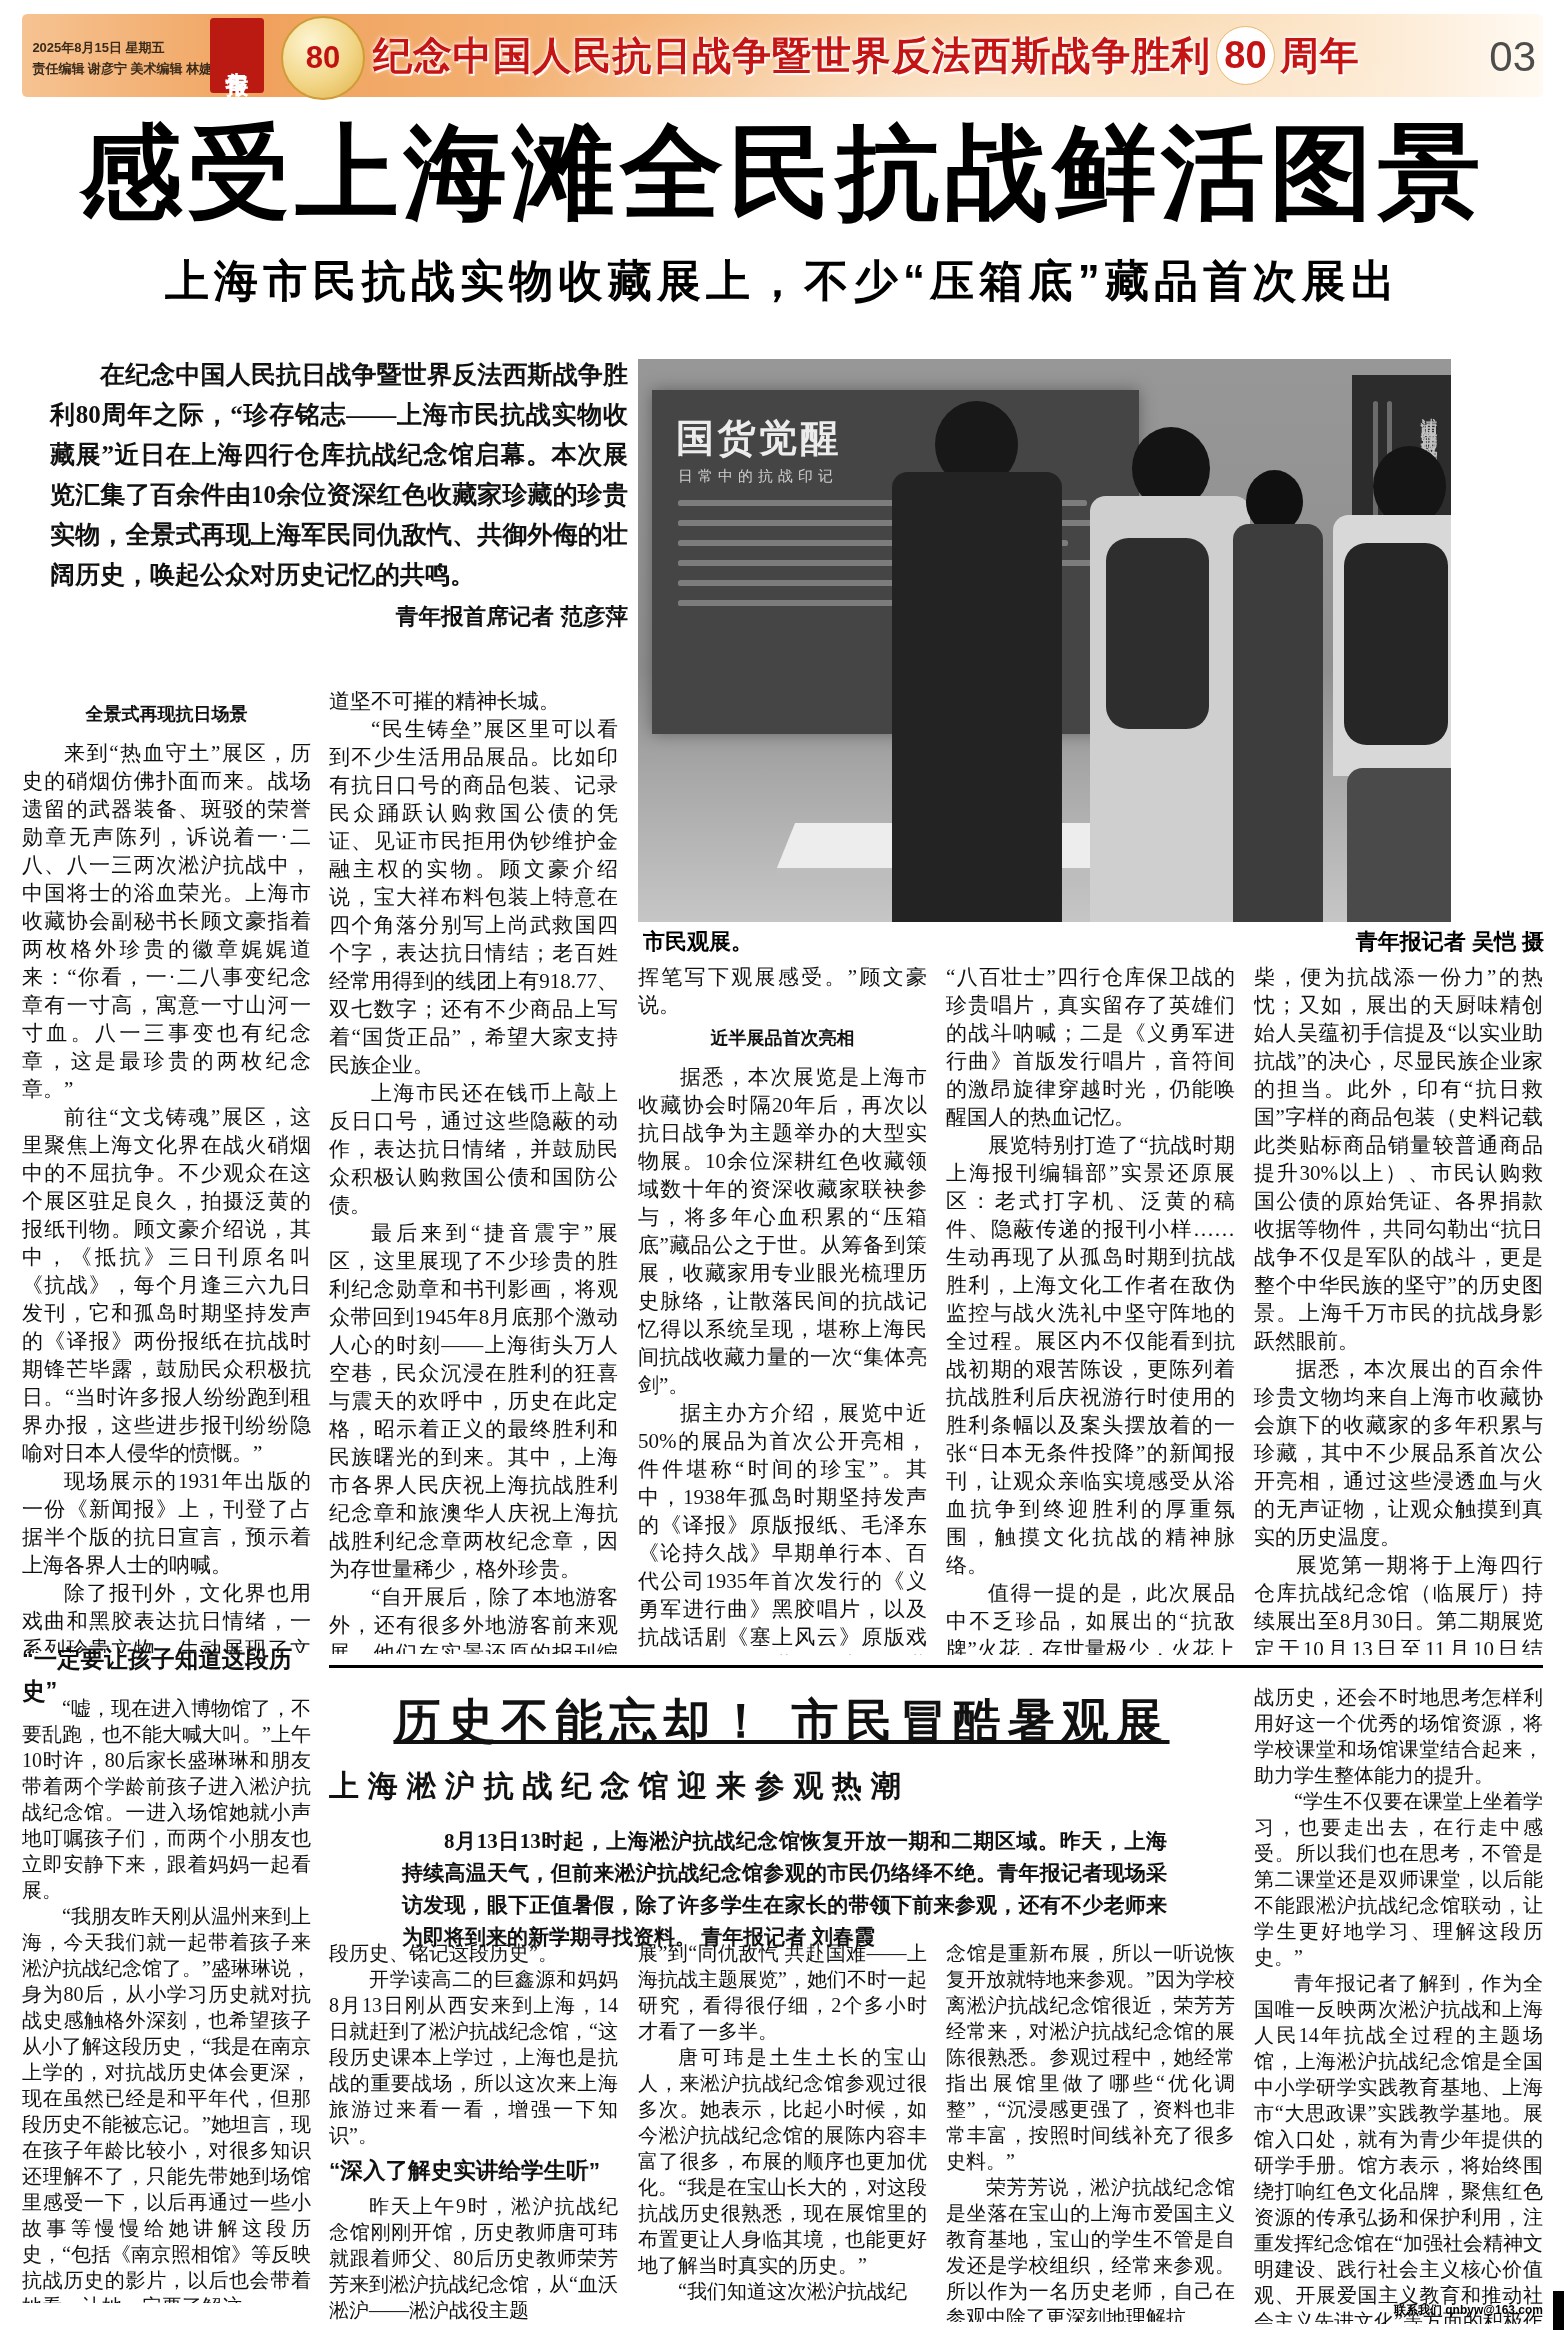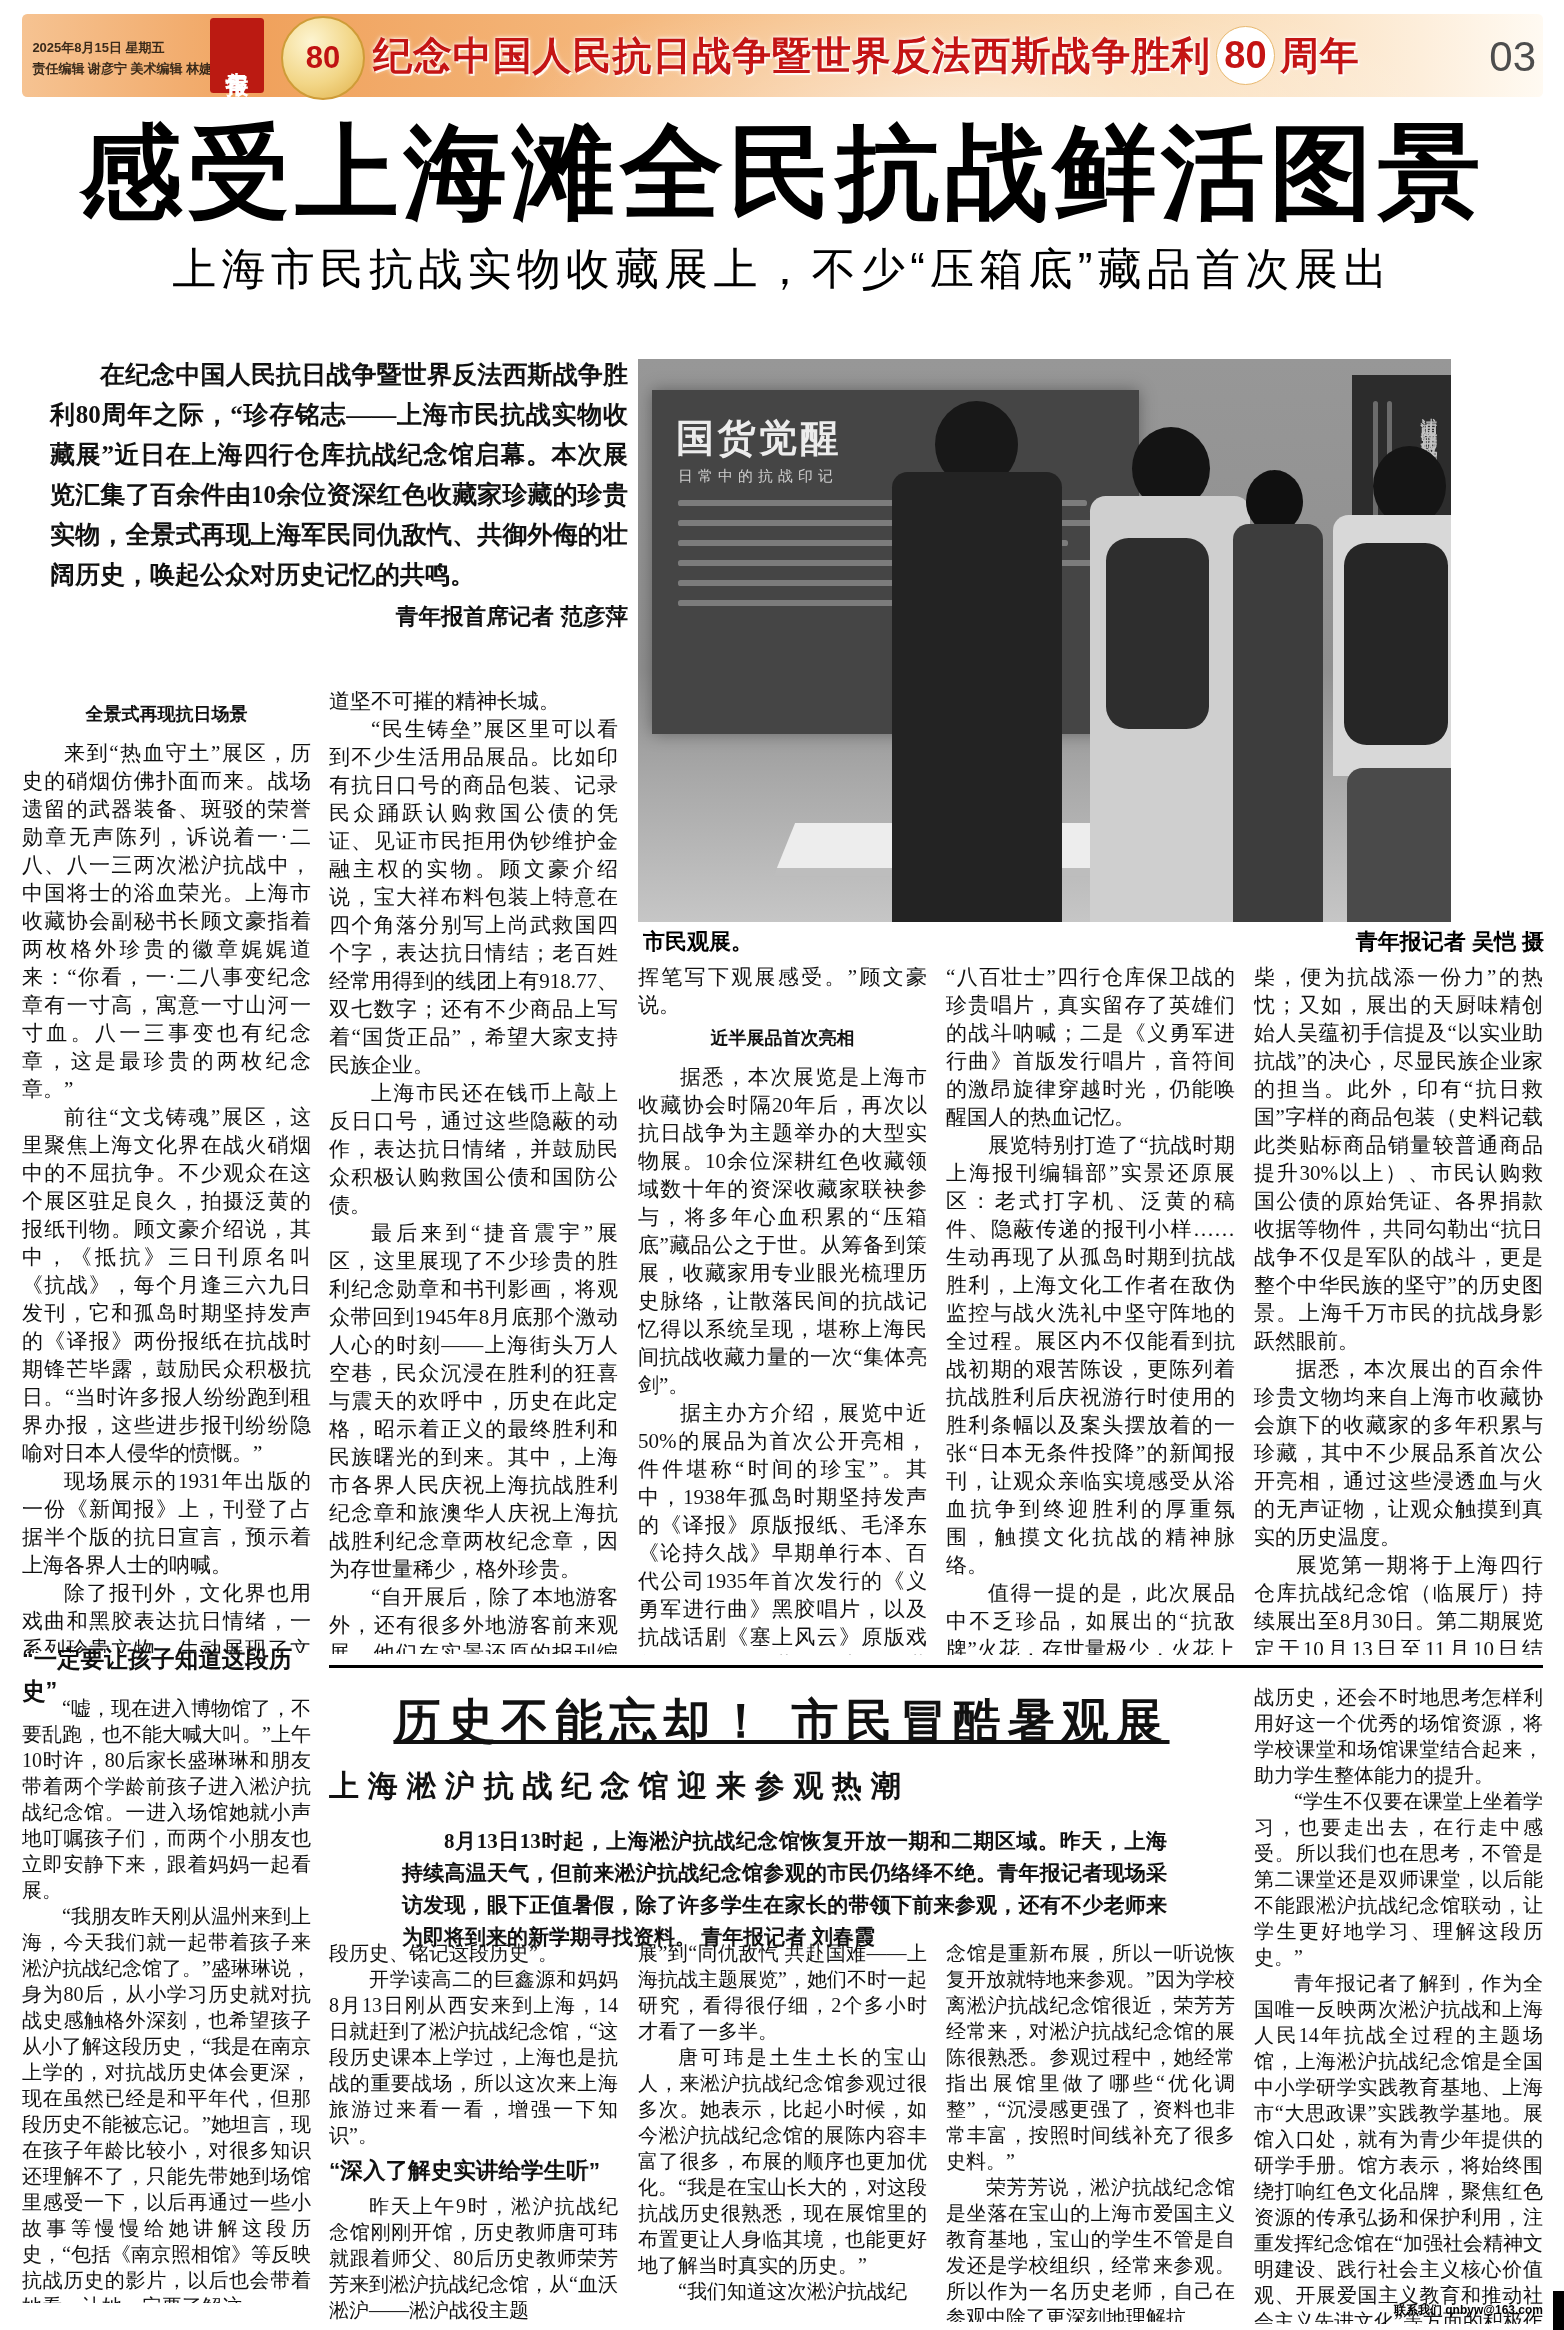--- a/index.html
+++ b/index.html
@@ -27,22 +27,22 @@
     text-shadow:0 0 5.2px #fff,0 0 2.6px #fff,1.7px 1.7px 0 rgba(255,255,255,.85);}
   .bt-80{width:57px;height:57px;border-radius:50%;background:#fff;border:1.7px solid #e8b86e;
     display:flex;align-items:center;justify-content:center;
     font-family:"Liberation Sans","DejaVu Sans",sans-serif;font-weight:900;font-size:38px;color:#c41414;}
   #pagenum{right:7px;top:19px;font-family:"Liberation Sans","DejaVu Sans",sans-serif;
     font-size:42px;color:#4d4d4d;}
   
   #mainhead{left:22px;top:108px;width:1521px;text-align:center;
     font-family:"Liberation Sans","DejaVu Sans",sans-serif;font-weight:900;
     font-size:103px;letter-spacing:5.2px;color:#000;line-height:130px;white-space:nowrap;}
-  #subhead{left:22px;top:240px;width:1521px;text-align:center;
-    font-family:"Liberation Sans","DejaVu Sans",sans-serif;font-weight:400;
+  #subhead{left:22px;top:252px;width:1521px;text-align:center;
+    font-family:"Liberation Sans","DejaVu Sans",sans-serif;font-weight:700;
     font-size:44px;letter-spacing:5.2px;color:#000;white-space:nowrap;}
   
   #lead{left:50px;top:355px;width:578px;font-size:25px;font-weight:700;line-height:40px;
     text-align:justify;}
   #lead .txt{text-indent:2em;}
   #lead .byline{text-align:right;font-family:"Liberation Sans","DejaVu Sans",sans-serif;
     font-size:22.6px;font-weight:700;margin-top:1.7px;}
   
   #photo{left:638px;top:359px;width:813px;height:563px;overflow:hidden;
     background:linear-gradient(180deg,#979797 0%,#8f8f8f 55%,#a9a9a9 75%,#c6c6c6 100%);}

